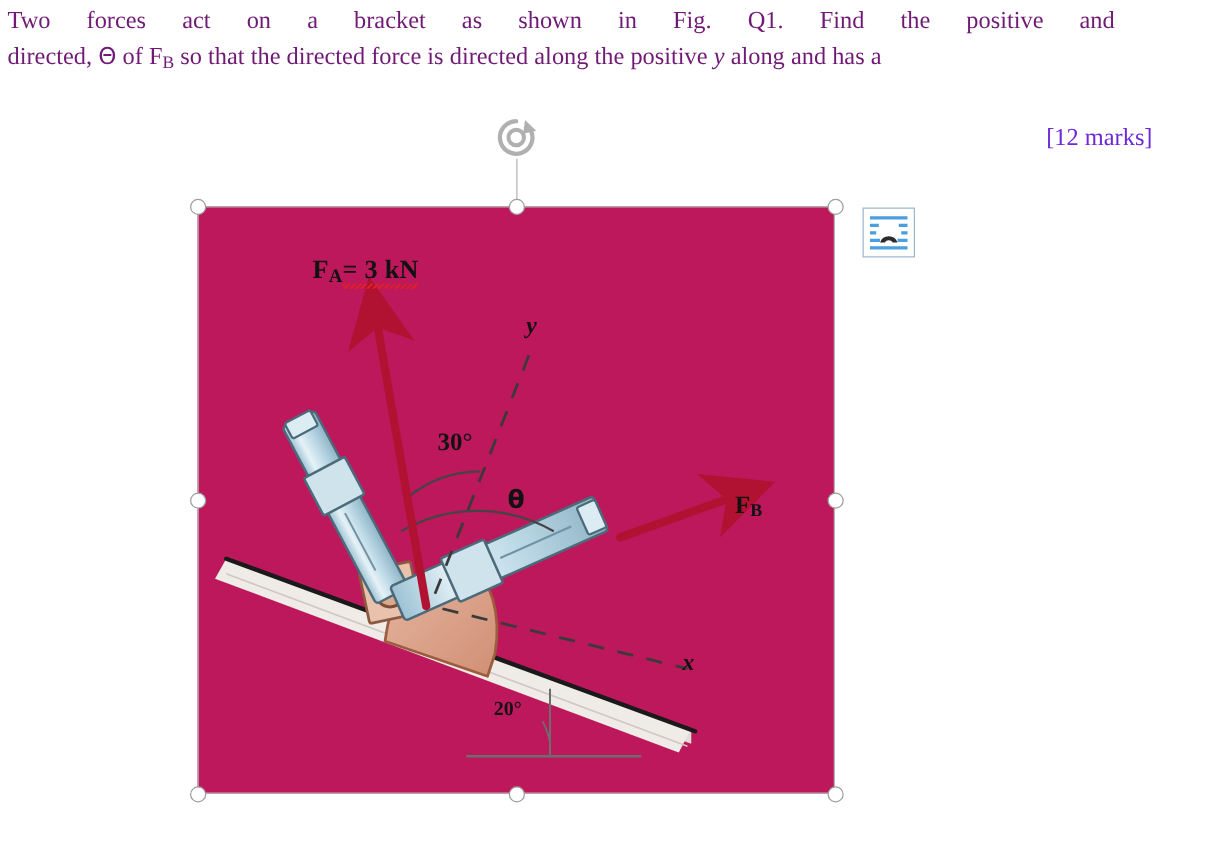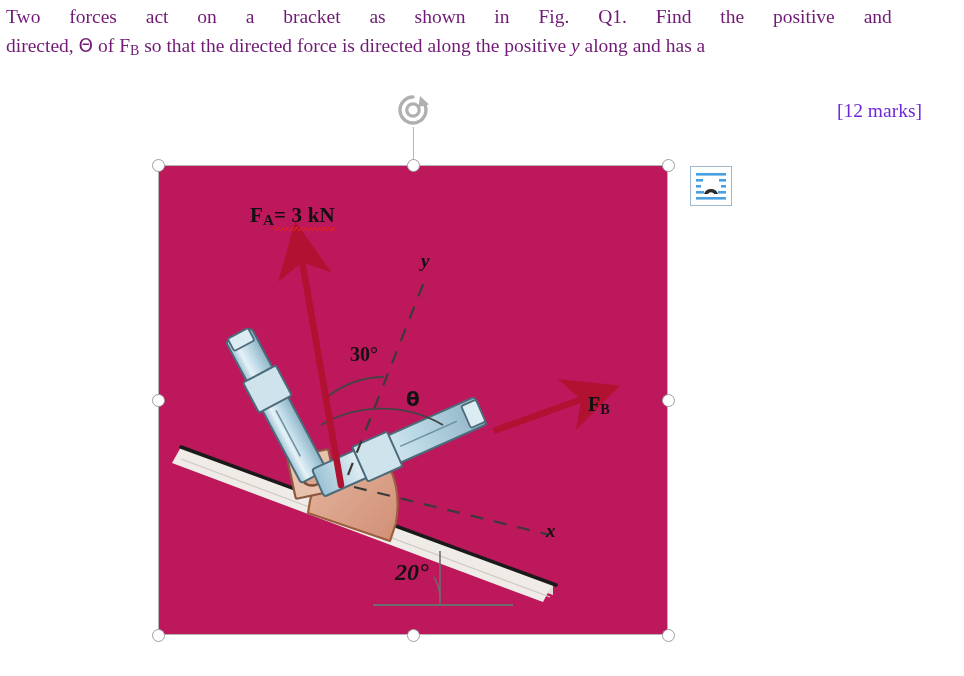--- a/index.html
+++ b/index.html
@@ -123,21 +123,21 @@
   .figlabel {
     position: absolute;
     font-family: "Liberation Serif", "DejaVu Serif", serif;
     font-weight: bold;
     color: #121212;
     white-space: nowrap;
   }
   #lbl-FA { left: 92px; top: 38px; font-size: 21px; letter-spacing: .2px; }
   #lbl-FB { left: 430px; top: 216px; font-size: 20px; margin-top: 12px; }
   #lbl-30 { left: 192px; top: 178px; font-size: 20px; }
-  #lbl-20 { left: 237px; top: 394px; font-size: 24px; font-style: italic; }
+  #lbl-20 { left: 237px; top: 394px; font-size: 16px; }
   #lbl-theta { left: 248px; top: 222px; font-size: 20px; font-family: "DejaVu Sans", sans-serif; }
   #lbl-y { left: 263px; top: 85px; font-size: 19px; font-style: italic; }
   #lbl-x { left: 388px; top: 355px; font-size: 19px; font-style: italic; }
 
   
   #layout-options-button {
     position: absolute;
     left: 690px;
     top: 166px;
     width: 42px;

